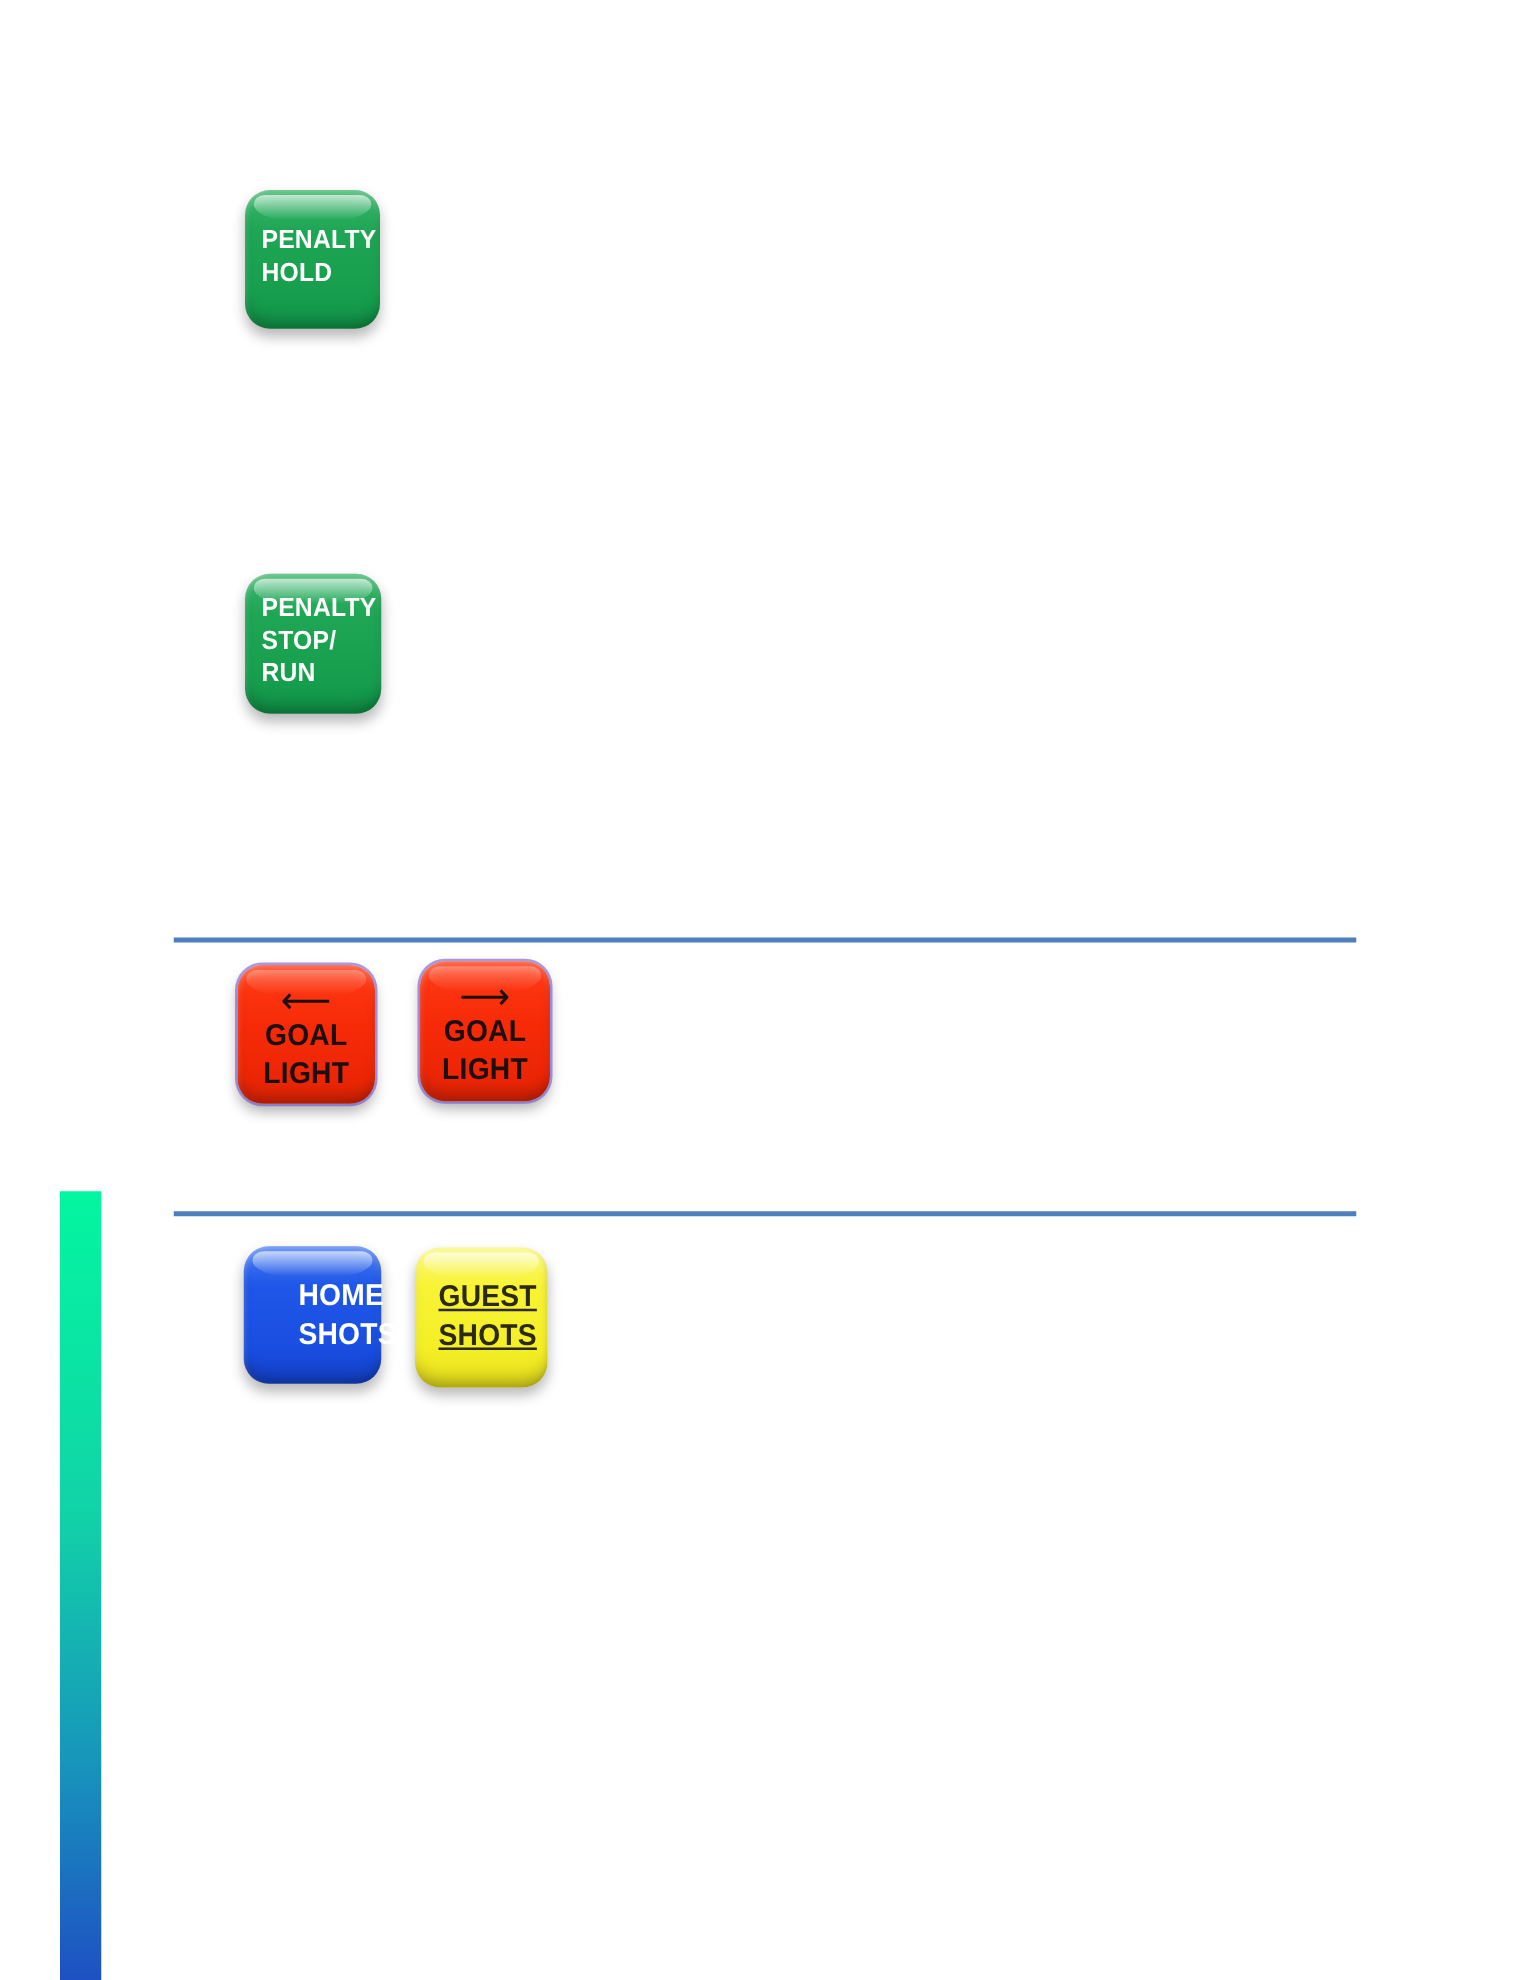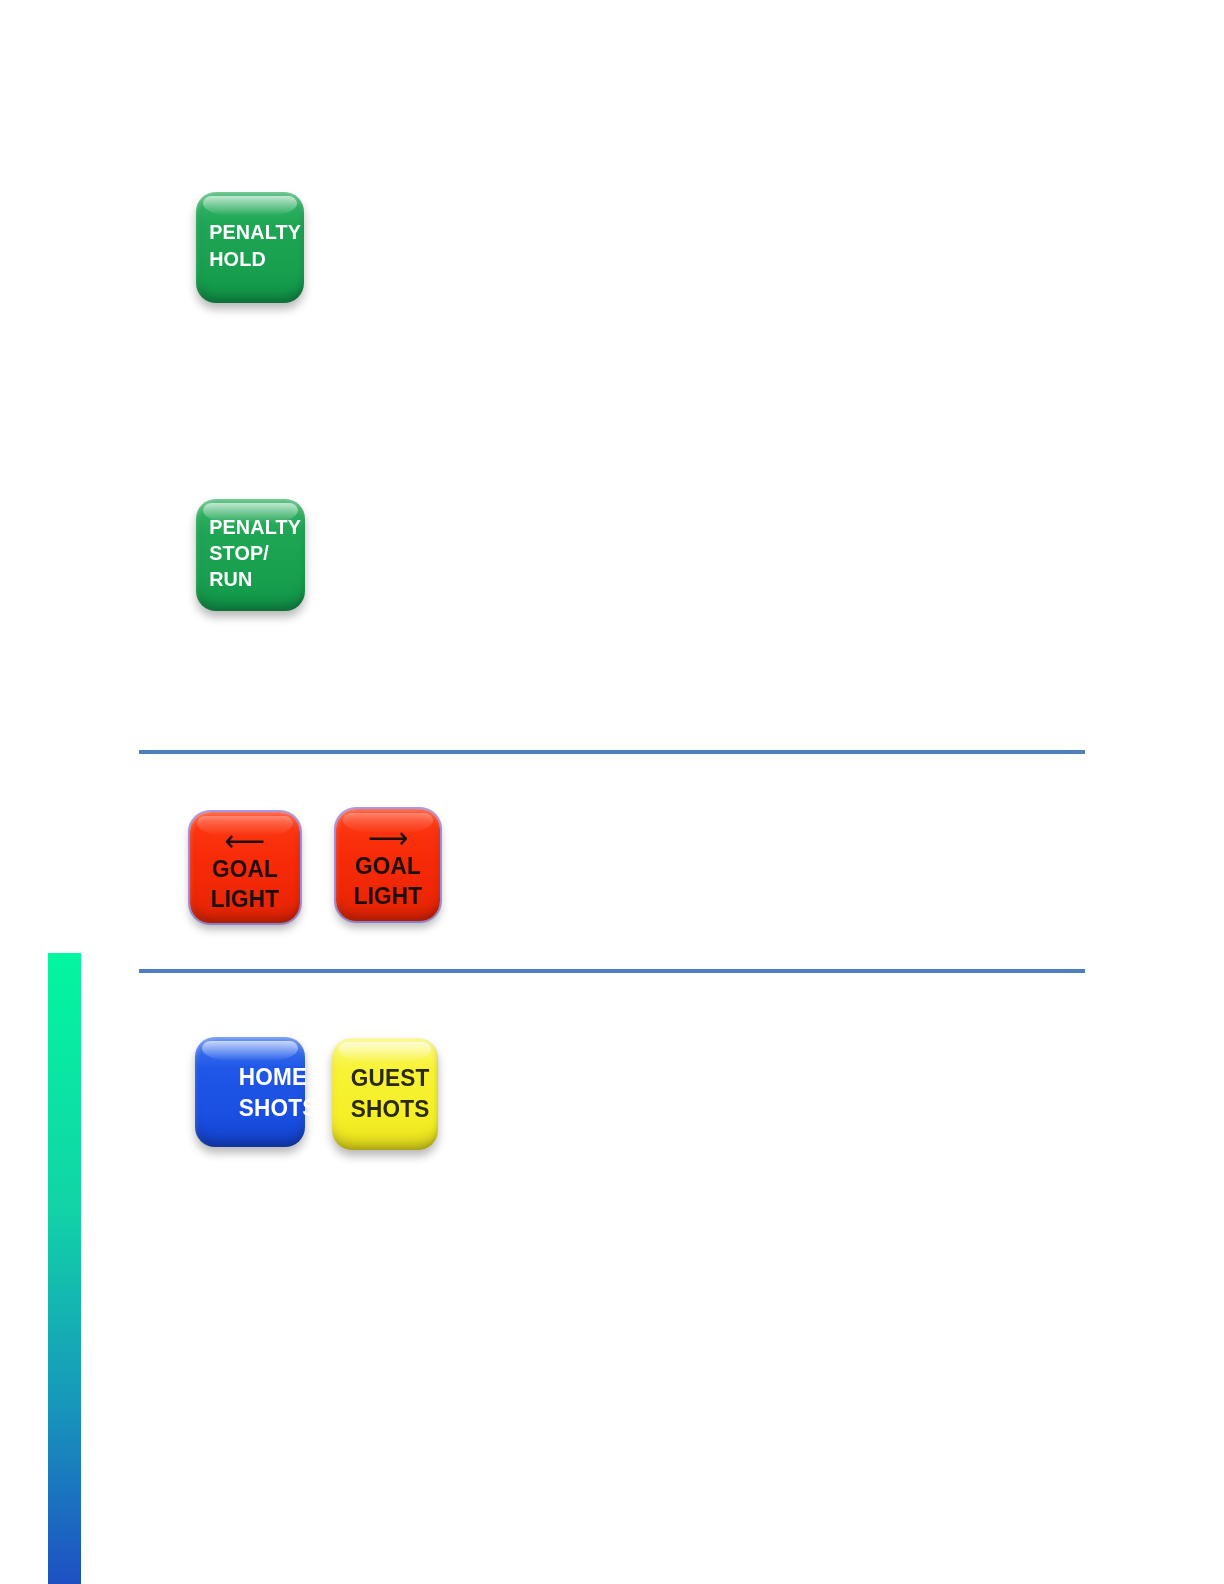--- a/index.html
+++ b/index.html
@@ -11,21 +11,20 @@
     overflow: hidden;
     font-family: "Liberation Sans", sans-serif;
   }
 
   
   .keycap {
     position: absolute;
     border-radius: 20px;
     box-shadow: 0 6px 10px rgba(0,0,0,0.28);
     box-sizing: border-box;
-    margin-top: 40px;
   }
   .keycap .gloss {
     position: absolute;
     left: 7px; right: 7px; top: 4px;
     height: 20px;
     border-radius: 14px 14px 50% 50% / 12px 12px 100% 100%;
     background: linear-gradient(180deg, rgba(255,255,255,0.65), rgba(255,255,255,0));
     pointer-events: none;
   }
   .keycap .shade {
@@ -87,21 +86,21 @@
     color: #ffffff;
     padding-left: 24px;
   }
   .btn-home-shots { left: 195px; top: 997px; width: 110px; height: 110px; }
   .btn-home-shots .label { padding: 24px 0 0 21px; font-size: 24px; line-height: 31px; }
 
   .btn-yellow {
     background: linear-gradient(180deg, #fbf97c 0%, #f8f335 28%, #f5ef27 70%, #e8e01c 100%);
     color: #2b290f;
   }
-  .btn-guest-shots { left: 332px; top: 998px; width: 106px; height: 112px; }
+  .btn-guest-shots { left: 332px; top: 998px; width: 106px; height: 112px; text-decoration: underline; }
   .btn-guest-shots .label { padding: 24px 0 0 20px; font-size: 24px; line-height: 31px; }
 
   
   .divider {
     position: absolute;
     left: 139px;
     width: 946px;
     height: 4px;
     background: #4d7ebd;
   }

